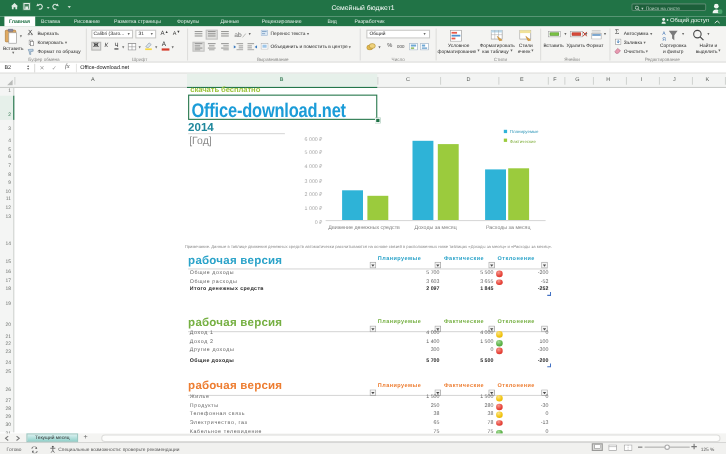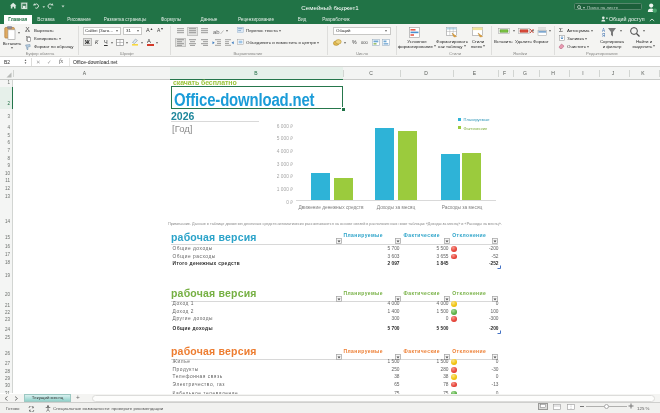--- a/index.html
+++ b/index.html
@@ -396,21 +396,21 @@
 <div class="rn" style="top:361.1px;">27</div>
 <div class="rn" style="top:368.6px;">28</div>
 <div class="rn" style="top:376px;">29</div>
 <div class="rn" style="top:383.4px;">30</div>
 <div class="rn" style="top:391.2px;">31</div>
 
 <div class="ab tt" style="left:173px;top:79.4px;font-size:7px;font-weight:bold;color:#9cc43c;letter-spacing:-0.1px;">скачать бесплатно</div>
 <div class="ab" style="left:170.5px;top:86px;width:172px;height:22.7px;border:1px solid #26774c;box-sizing:border-box;"></div>
 <div class="ab" style="left:341px;top:107.3px;width:3px;height:3px;background:#1f7246;border:0.7px solid #fff;box-sizing:content-box;"></div>
 <div class="ab tt" style="left:174px;top:89.8px;font-size:18px;font-weight:bold;color:#1b9cd8;letter-spacing:-0.2px;transform:scaleX(0.83);transform-origin:0 0;">Office-download.net</div>
-<div class="ab tt" style="left:171px;top:109.5px;font-size:10.5px;font-weight:bold;color:#1f879c;">2026</div>
+<div class="ab tt" style="left:171px;top:109.5px;font-size:10.5px;font-weight:bold;color:#1f879c;">2014</div>
 <div class="ab" style="left:170.5px;top:120.8px;width:88px;height:1px;background:#d9d9d9;"></div>
 <div class="ab tt" style="left:172px;top:122.6px;font-size:9.5px;color:#8a8a8a;">[Год]</div>
 
 <div class="ab tt" style="left:253px;top:122.6px;width:40px;text-align:right;font-size:4.8px;color:#a6a6a6;">6 000 ₽</div>
 <div class="ab tt" style="left:253px;top:135.3px;width:40px;text-align:right;font-size:4.8px;color:#a6a6a6;">5 000 ₽</div>
 <div class="ab tt" style="left:253px;top:148px;width:40px;text-align:right;font-size:4.8px;color:#a6a6a6;">4 000 ₽</div>
 <div class="ab tt" style="left:253px;top:160.7px;width:40px;text-align:right;font-size:4.8px;color:#a6a6a6;">3 000 ₽</div>
 <div class="ab tt" style="left:253px;top:173.4px;width:40px;text-align:right;font-size:4.8px;color:#a6a6a6;">2 000 ₽</div>
 <div class="ab tt" style="left:253px;top:186.1px;width:40px;text-align:right;font-size:4.8px;color:#a6a6a6;">1 000 ₽</div>
 <div class="ab tt" style="left:253px;top:198.8px;width:40px;text-align:right;font-size:4.8px;color:#a6a6a6;">0 ₽</div>

